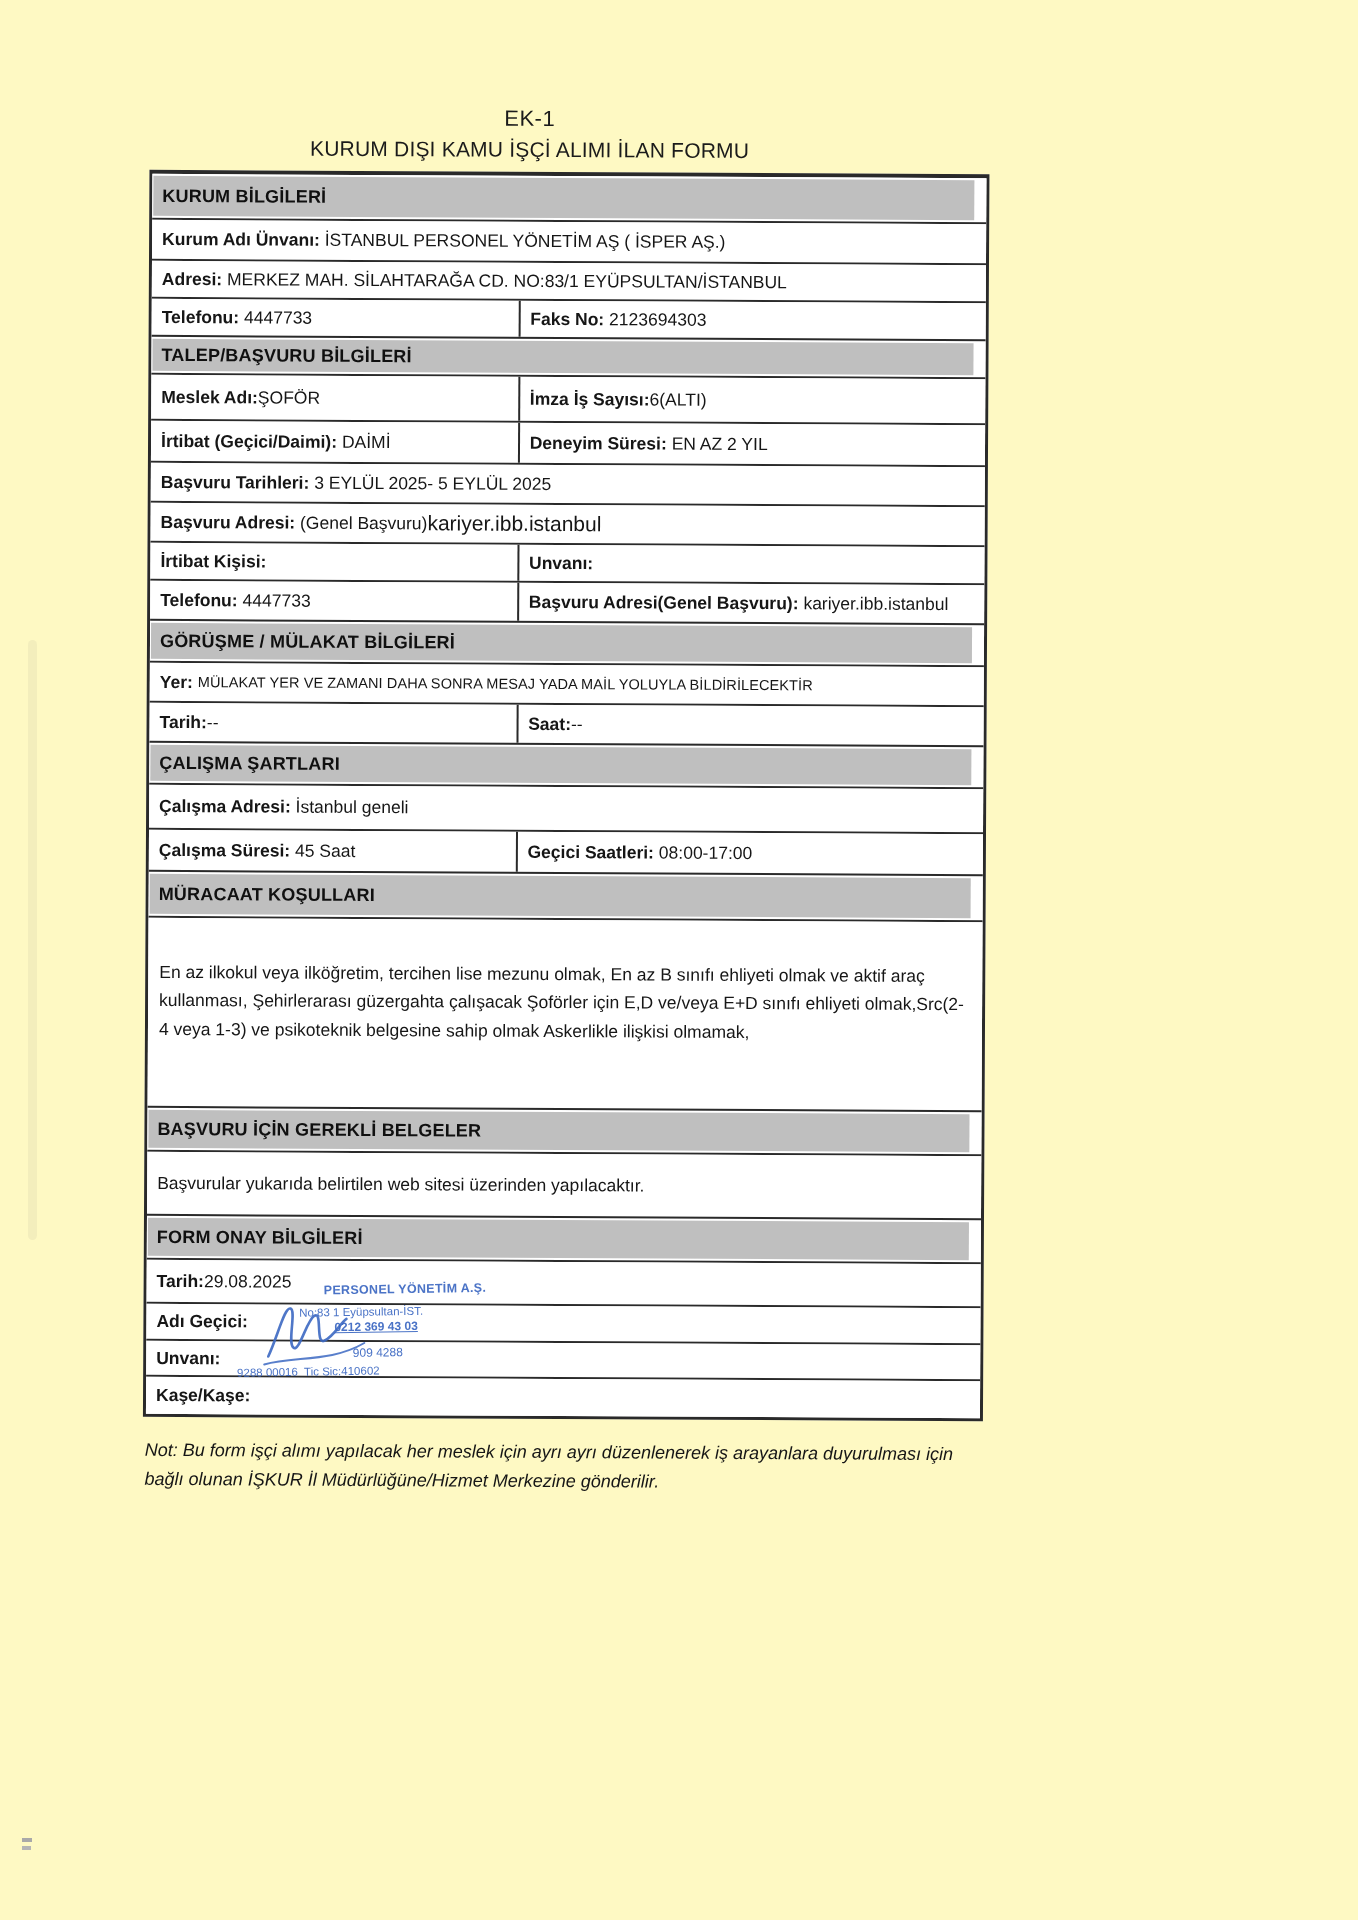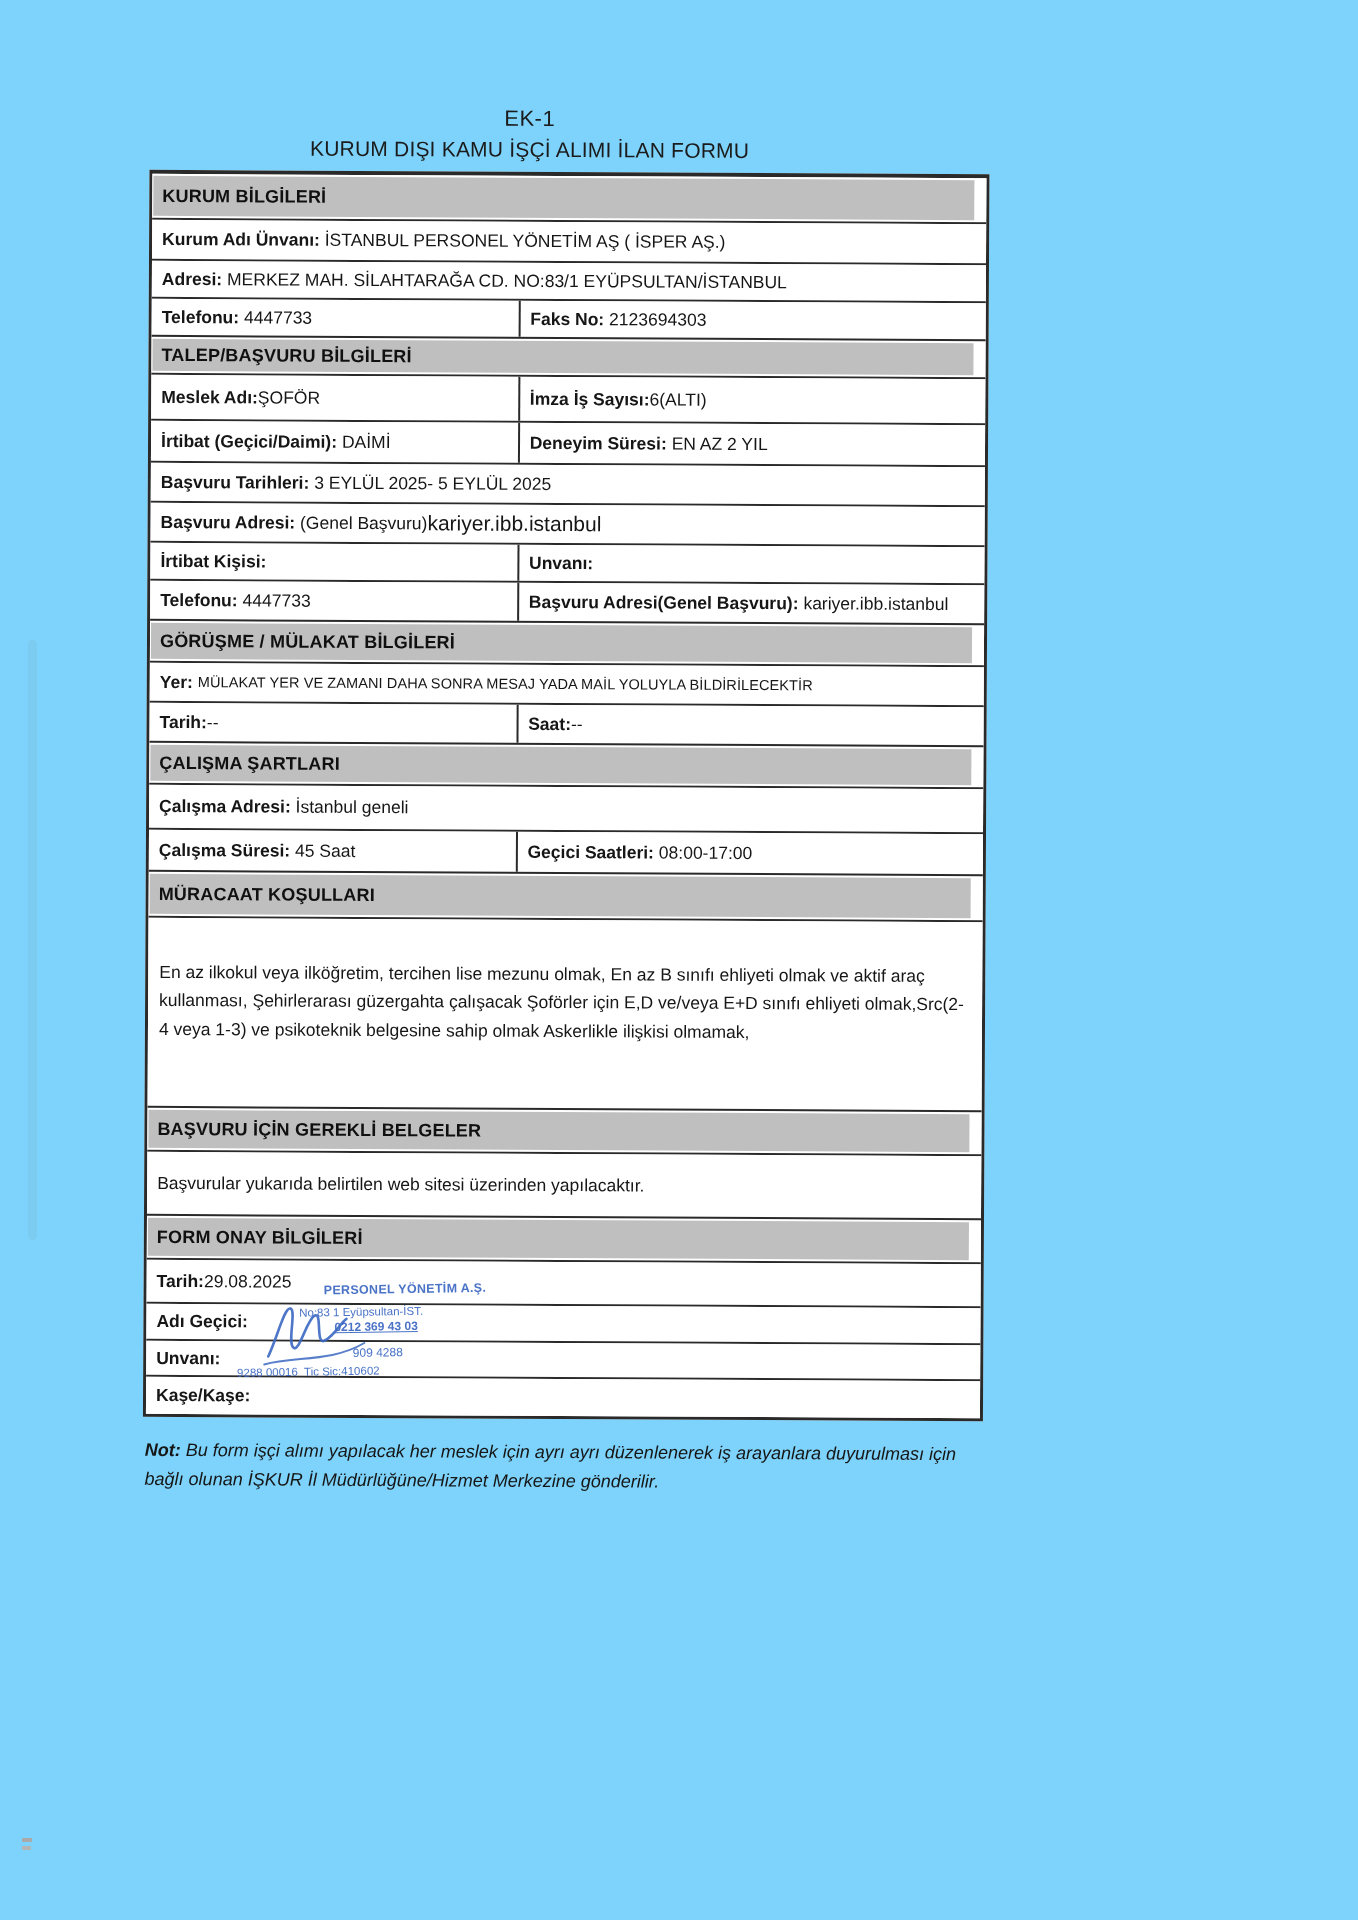--- a/index.html
+++ b/index.html
@@ -2,21 +2,21 @@
 <html lang="tr"><head>
 <meta charset="utf-8">
 <style>
   * { box-sizing: border-box; }
   html, body { margin: 0; padding: 0; }
   body { background: #f2f2ef; font-family: "Liberation Sans", sans-serif; }
 
   .page {
     position: relative;
     width: 1358px; height: 1920px;
-    background: #7dd3fc;
+    background: #fef9c3;
     color: #161616;
     overflow: hidden;
   }
   .content {
     position: absolute; inset: 0;
     transform: rotate(0.3deg);
     transform-origin: 560px 260px;
   }
 
   .titles { position: absolute; left: 149px; top: 106px; width: 760px; text-align: center; color: #1b1b1b; }
@@ -63,21 +63,21 @@
   .val-big { font-size: 21px; white-space: pre; }
   .val-small { font-size: 14.5px; white-space: pre; letter-spacing: 0.1px; }
 
   .textrow { align-items: flex-start; padding: 40px 16px 0 11px; line-height: 1.62; }
   .textrow .ptext { white-space: normal; }
 
   .note {
     position: absolute; left: 151px; top: 1438px; width: 828px;
     font-style: italic; font-size: 18px; line-height: 1.62; color: #161616;
   }
-  .note .nlbl { font-weight: bold; }
+  .note .nlbl { font-weight: normal; }
 
   .stamp {
     position: absolute; left: 300px; top: 1283px; width: 210px;
     color: #3c68c2; opacity: 0.92;
     transform: rotate(-1.2deg);
     line-height: 1.15;
     pointer-events: none;
   }
   .s-line { white-space: pre; }
   .s1 { font-size: 12.5px; font-weight: bold; margin-left: 30px; letter-spacing: 0.3px; }

